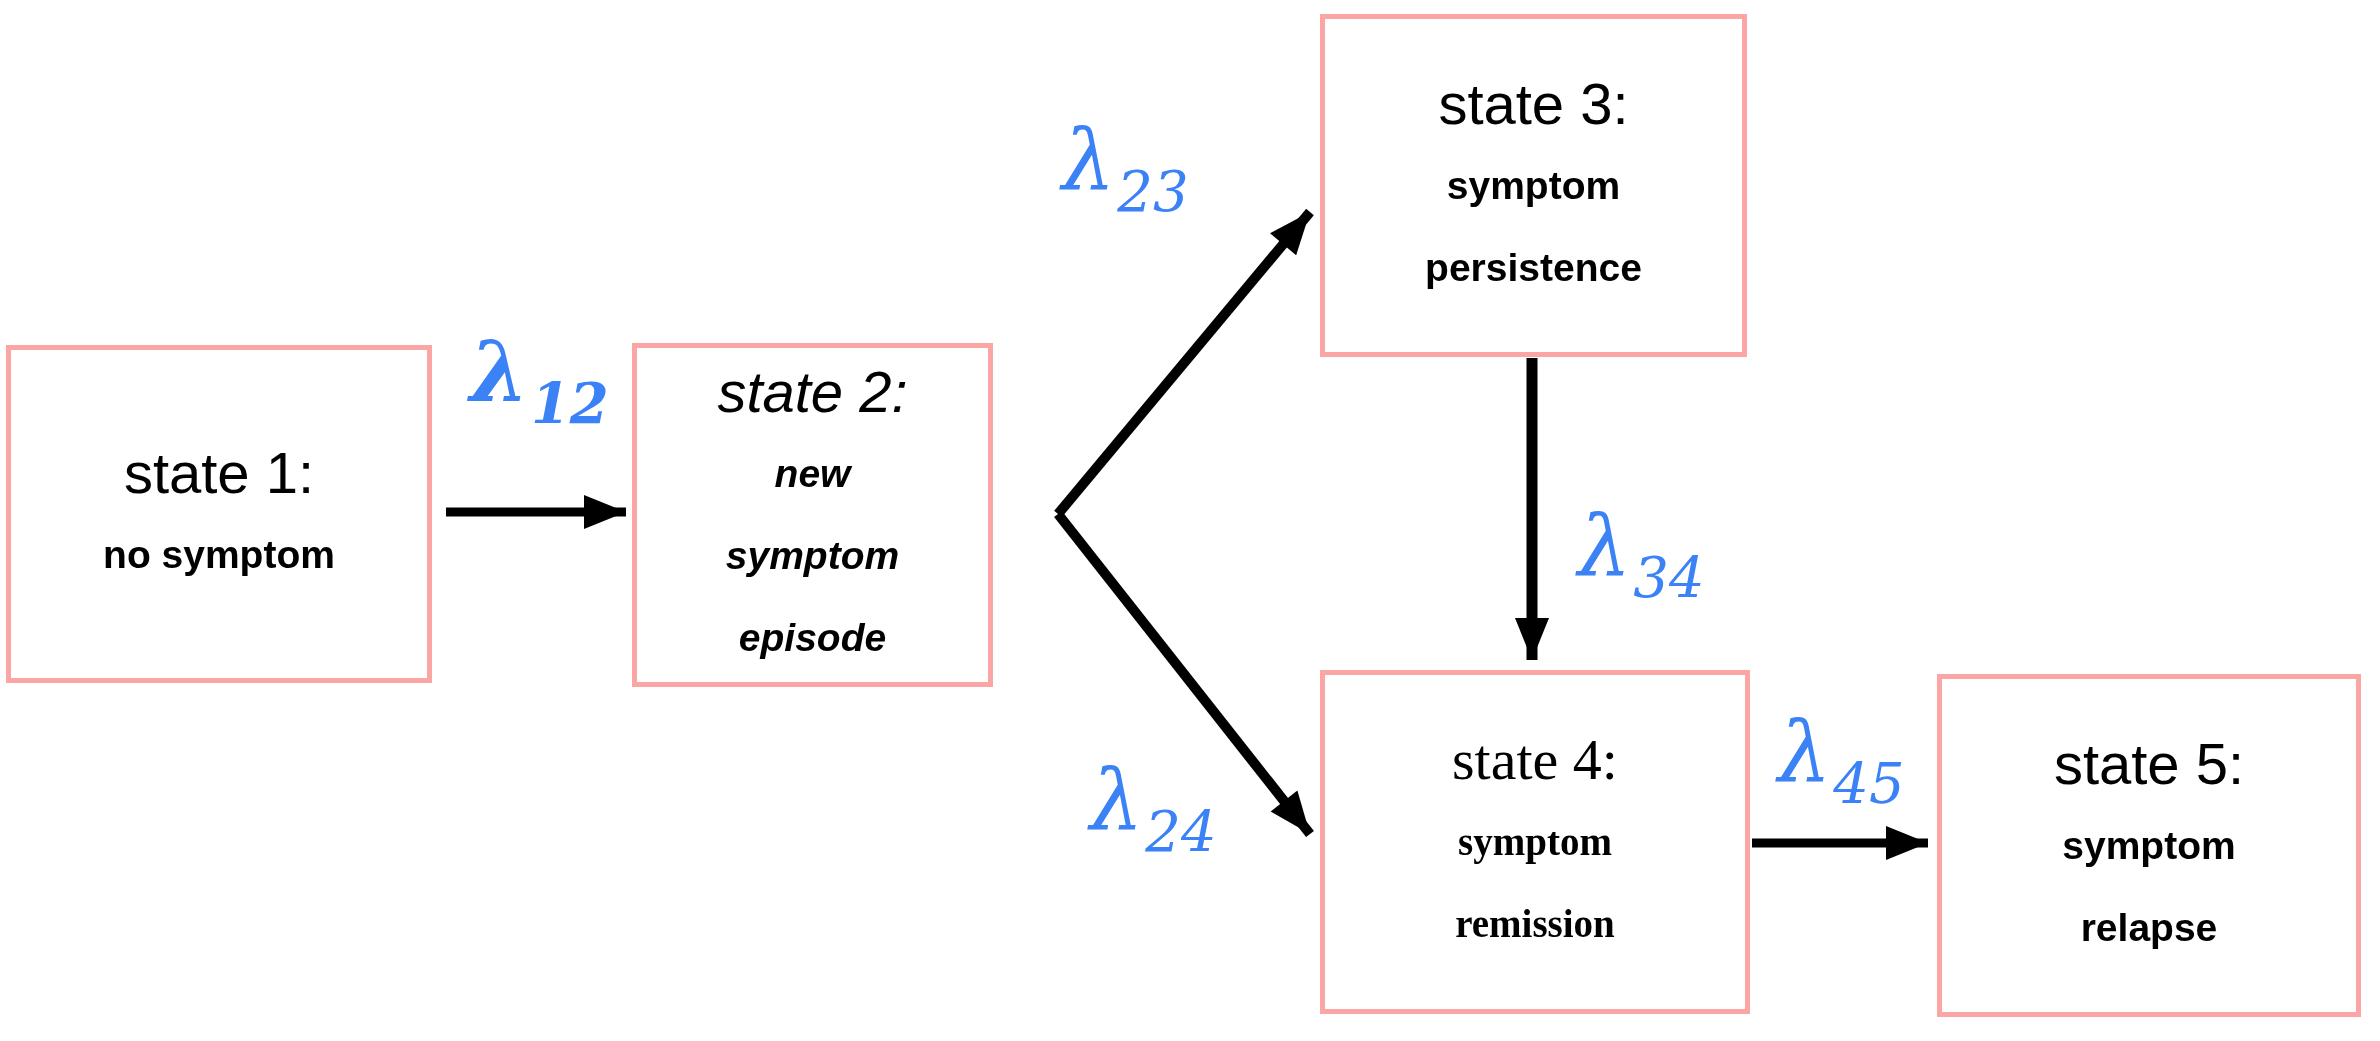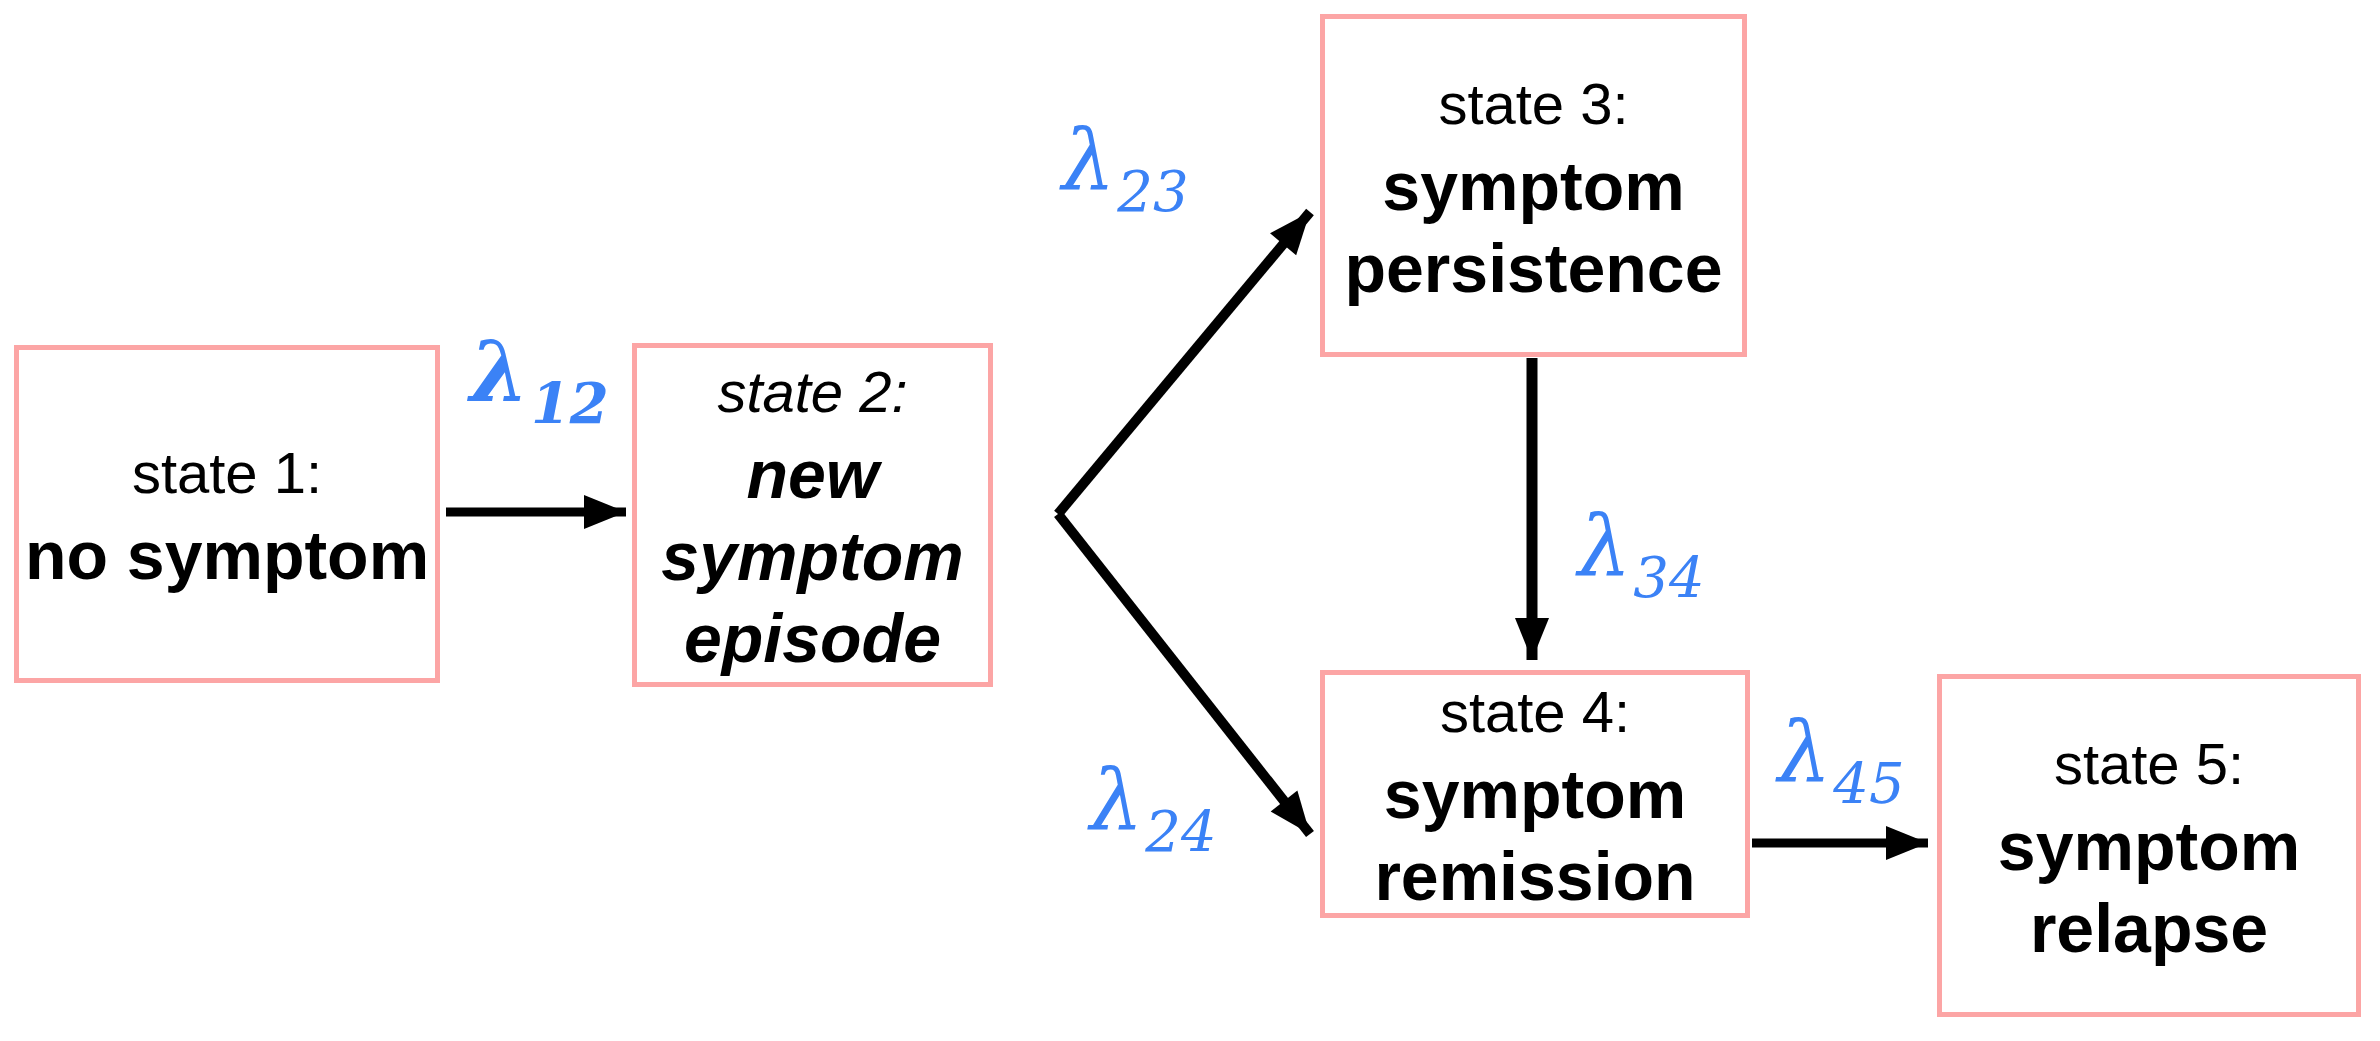--- a/index.html
+++ b/index.html
@@ -27,21 +27,21 @@
     justify-content: center;
     text-align: center;
   }
   .state-title {
     font-size: 58px;
     line-height: 82px;
     font-weight: 400;
     white-space: pre-line;
   }
   .state-name {
-    font-size: 68px;
+    font-size: 39px;
     line-height: 82px;
     font-weight: 700;
     white-space: pre-line;
   }
   .overlay {
     position: absolute;
     left: 0;
     top: 0;
     width: 2380px;
     height: 1041px;
@@ -84,39 +84,39 @@
         <path d="M2,3 L44,20 L2,37 Z"></path>
       </marker>
     </defs>
     <line x1="446" y1="512" x2="626" y2="512" stroke-width="9" marker-end="url(#ah)"></line>
     <line x1="1058" y1="514" x2="1310" y2="212" stroke-width="10" marker-end="url(#ah)"></line>
     <line x1="1058" y1="514" x2="1310" y2="834" stroke-width="10" marker-end="url(#ah)"></line>
     <line x1="1532" y1="358" x2="1532" y2="660" stroke-width="11" marker-end="url(#ah)"></line>
     <line x1="1752" y1="843" x2="1928" y2="843" stroke-width="9" marker-end="url(#ah)"></line>
   </svg>
 
-  <div class="state-box" style="left:14px; top:345px; width:426px; height:338px;">
+  <div class="state-box" style="left:6px; top:345px; width:426px; height:338px;">
     <div class="state-title">state 1:</div>
     <div class="state-name">no symptom</div>
   </div>
 
   <div class="state-box" style="left:632px; top:343px; width:361px; height:344px;font-style:italic;">
     <div class="state-title">state 2:</div>
     <div class="state-name">new
 symptom
 episode</div>
   </div>
 
   <div class="state-box" style="left:1320px; top:14px; width:427px; height:343px;">
     <div class="state-title">state 3:</div>
     <div class="state-name">symptom
 persistence</div>
   </div>
 
-  <div class="state-box" style="left:1320px; top:670px; width:430px; height:248px;">
+  <div class="state-box" style="left:1320px; top:670px; width:430px; height:344px;font-family:Liberation Serif, serif;">
     <div class="state-title">state 4:</div>
     <div class="state-name">symptom
 remission</div>
   </div>
 
   <div class="state-box" style="left:1937px; top:674px; width:424px; height:343px;">
     <div class="state-title">state 5:</div>
     <div class="state-name">symptom
 relapse</div>
   </div>

